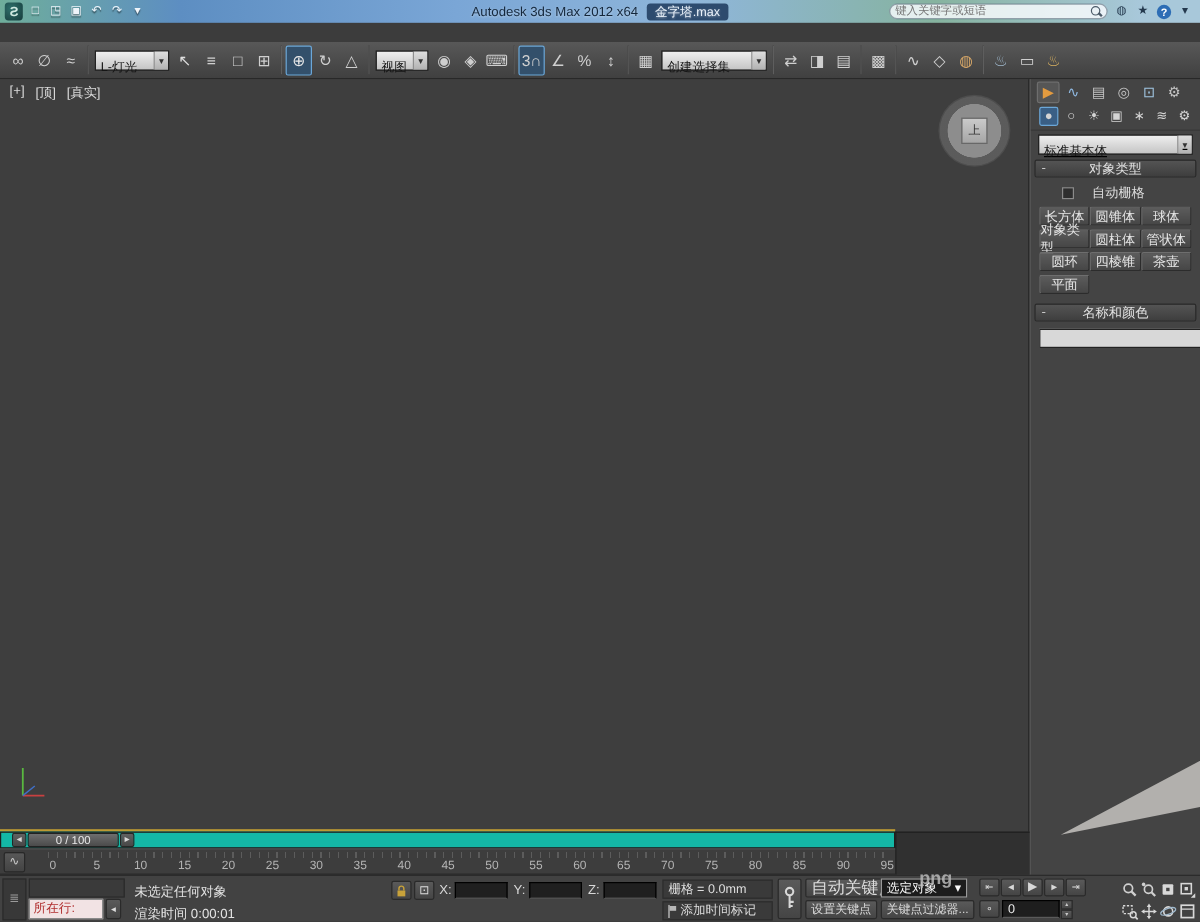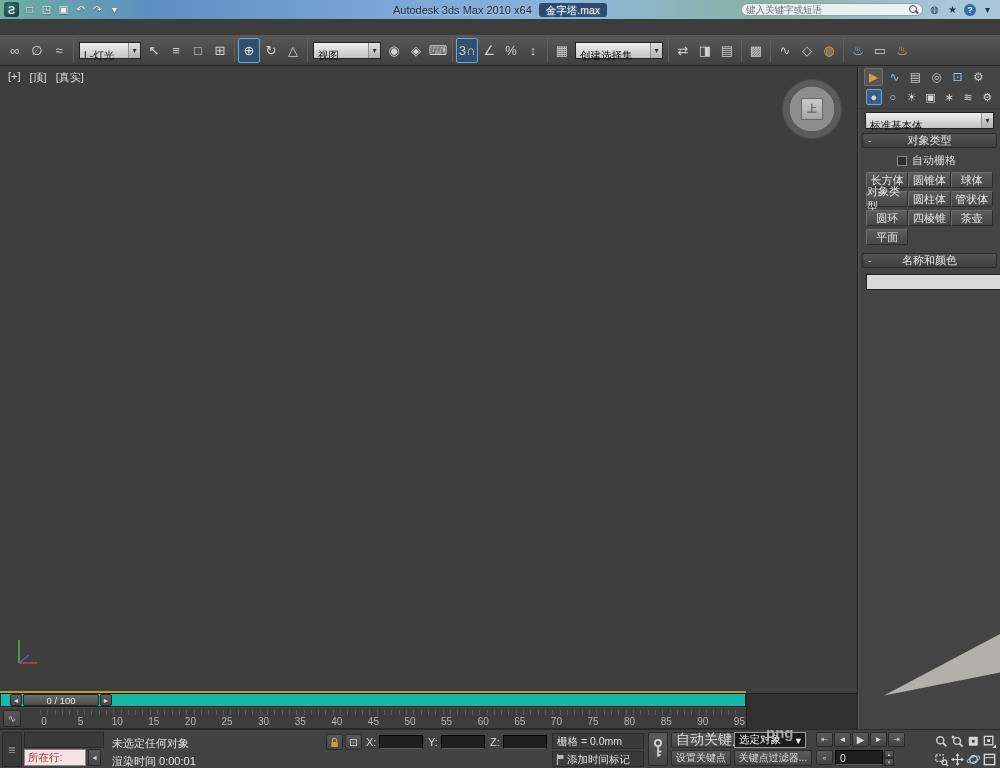--- a/index.html
+++ b/index.html
@@ -64,26 +64,26 @@
   
   .cmdpanel { position:absolute; top:66px; left:858px; right:0; bottom:39px; background:#444; border-left:1px solid #575757; }
   .paneltabs { display:flex; gap:2px; padding:2px 5px 1px 5px; }
   .ptab { width:19px; height:18px; display:flex; align-items:center; justify-content:center; border:1px solid transparent; border-radius:2px; }
   .ptab-active { background:#565656; border-color:#6e6e6e; }
   .pticon { font-size:12px; color:#c4c4c4; line-height:1; }
   .pcats { display:flex; gap:3px; padding:2px 5px 3px 7px; border-bottom:1px solid #393939; }
   .pcat { width:16px; height:16px; display:flex; align-items:center; justify-content:center; border:1px solid transparent; border-radius:2px; }
   .pcat-active { background:#3a5f85; border-color:#6ba7d8; }
   .pcaticon { font-size:11px; color:#d4d4d4; line-height:1; }
-  .panel-combo { margin:3px 6px; height:17px; display:flex; }
+  .panel-combo { margin:3px 6px; height:17px; display:flex;text-decoration:underline; }
   .panel-combo .combo { flex:1; margin:0; }
   .rollout { position:relative; margin:4px 3px 2px 3px; height:15px; background:linear-gradient(#545454,#3e3e3e);
     border:1px solid #2a2a2a; border-radius:2px; color:#e2e2e2; font-size:11px; display:flex; align-items:center; justify-content:center; }
   .roll-minus { position:absolute; left:5px; top:0; font-size:11px; color:#c8c8c8; }
-  .autogrid-row { display:flex; align-items:center; gap:5px; padding:3px 0 2px 38px; }
+  .autogrid-row { display:flex; align-items:center; gap:15px; padding:3px 0 2px 26px; }
   .checkbox { width:10px; height:10px; background:#2e2e2e; border:1px solid #8a8a8a; }
   .autogrid-label { font-size:11px; color:#dcdcdc; }
   .prim-grid { display:grid; grid-template-columns:1fr 1fr 1fr; gap:3px 0; padding:2px 7px 4px 7px; }
   .prim-btn { height:16px; background:linear-gradient(#5c5c5c,#464646); border:1px solid; border-color:#6e6e6e #2c2c2c #2c2c2c #6e6e6e;
     border-radius:2px; color:#e6e6e6; font-size:11px; display:flex; align-items:center; justify-content:center; cursor:default; }
   .nc-row { display:flex; gap:4px; padding:4px 7px; align-items:center; }
   .nc-input { flex:1; height:16px; background:#d8d8d8; border:1px solid #222; font-size:11px; padding:0 3px; font-family:inherit; }
 
   
   .timeslider { position:absolute; top:693px; left:0; width:746px; height:14px; background:#14b8a6; border:1px solid #1e1e1e;
@@ -161,21 +161,21 @@
       </span>
     <span id="qaticons">
         <span class="qat-btn">□</span>
         <span class="qat-btn">◳</span>
         <span class="qat-btn">▣</span>
         <span class="qat-btn">↶</span>
         <span class="qat-btn">↷</span>
         <span class="qat-btn">▾</span>
       </span>
     <div class="title-center">
-      <span>Autodesk 3ds Max 2010 x64</span>
+      <span>Autodesk 3ds Max 2012 x64</span>
       <span class="filechip">金字塔.max</span>
     </div>
     <div class="infocenter">
       <span class="searchbox">
         <input placeholder="键入关键字或短语" style="">
         <span class="mag"></span>
       </span>
       <span id="icicons">
           <span class="ic-btn">◍</span>
           <span class="ic-btn">★</span>
@@ -217,21 +217,21 @@
       <span class="tbtn tb-active">
         <span class="tglyph" style="color: rgb(232, 232, 232);">⊕</span>
       </span>
       <span class="tbtn">
         <span class="tglyph">↻</span>
       </span>
       <span class="tbtn">
         <span class="tglyph">△</span>
       </span>
       <span class="tb-sep"></span>
-      <span class="combo" style="width: 68px;">
+      <span class="combo" style="width: 44px;">
         <span class="combo-val">视图</span>
         <span class="combo-arrow">▾</span>
       </span>
       <span class="tbtn">
         <span class="tglyph">◉</span>
       </span>
       <span class="tbtn">
         <span class="tglyph">◈</span>
       </span>
       <span class="tbtn">

